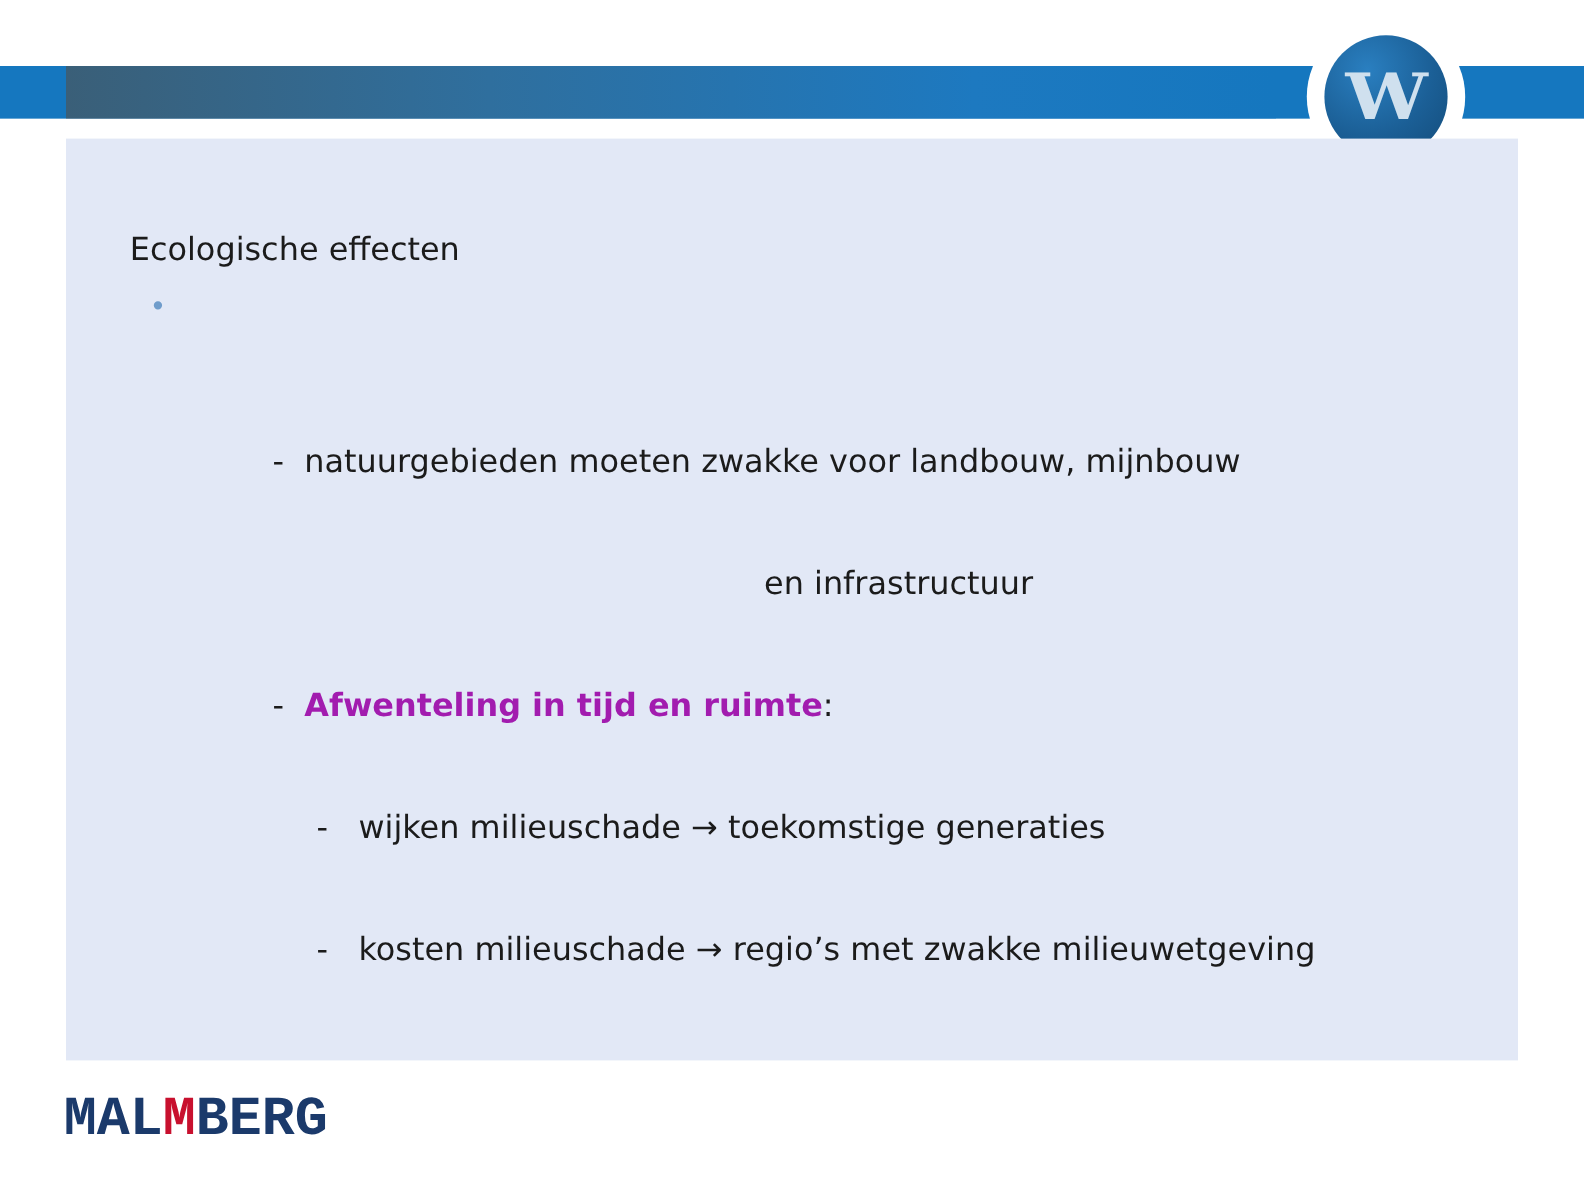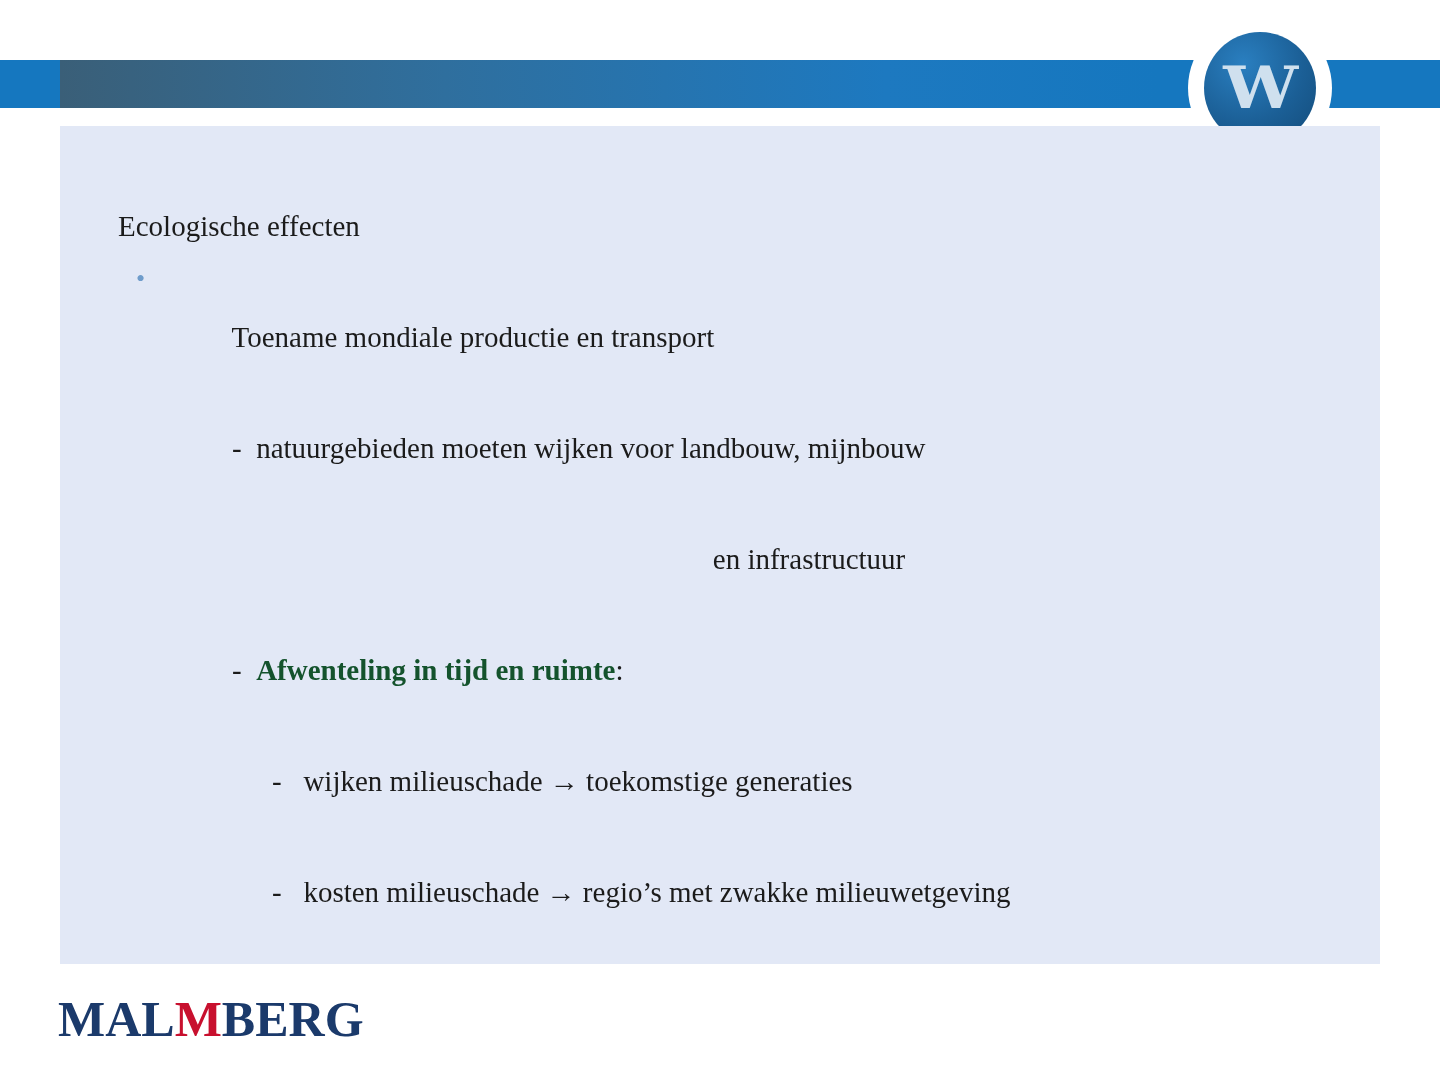--- a/index.html
+++ b/index.html
@@ -88,21 +88,20 @@
     height: 838px;
     background: #e2e8f6;
   }
 
   .body-text {
     position: absolute;
     top: 86px;
     left: 58px;
     width: 1240px;
     color: #1b1b1b;
-    font-family: Liberation Serif, serif;
   }
 
   .line {
     font-size: 29px;
     line-height: 1.0;
     margin-bottom: 24px;
     white-space: pre;
   }
 
   .lvl0 { margin-left: 0px; }
@@ -112,41 +111,41 @@
     left: -38px;
     top: 1px;
     color: #6f9ccb;
     font-size: 26px;
   }
   .lvl2 { margin-left: 56px; }
   .lvl2b { margin-left: 84px; text-align: center; }
   .lvl3 { margin-left: 96px; }
 
   .accent {
-    color: #14532d;
+    color: #a21caf;
     font-weight: bold;
   }
   sub {
     font-size: 0.62em;
     vertical-align: baseline;
     position: relative;
     top: 0.28em;
   }
 
   
   .footer {
     position: absolute;
     left: 58px;
     top: 988px;
     height: 62px;
     display: flex;
     align-items: center;
   }
   .footer-logo {
-    font-family: Liberation Serif, serif;
+    font-family: Liberation Mono, monospace;
     font-weight: bold;
     font-size: 50px;
     letter-spacing: 0px;
     color: #1b3a6b;
     line-height: 1;
   }
   .footer-logo .m-red {
     color: #c8102e;
     font-size: 50px;
   }
@@ -166,25 +165,24 @@
     </div>
   </div>
 
   <div class="content-panel">
     <div class="body-text">
 
       <div class="line lvl0">Ecologische effecten</div>
 
       <div class="line lvl1">
         <span class="dot">•</span>
-        <span>Toename mondiale productie en transport</span>
       </div>
 
       <div class="line lvl2">
-        <span>-  natuurgebieden moeten wijken voor landbouw, mijnbouw</span>
+        <span>-  natuurgebieden moeten zwakke voor landbouw, mijnbouw</span>
       </div>
 
       <div class="line lvl2b">
         <span>en infrastructuur</span>
       </div>
 
 
       <div class="line lvl2">
         <span>-  </span><span class="accent">Afwenteling in tijd en ruimte</span><span>:</span>
       </div>

